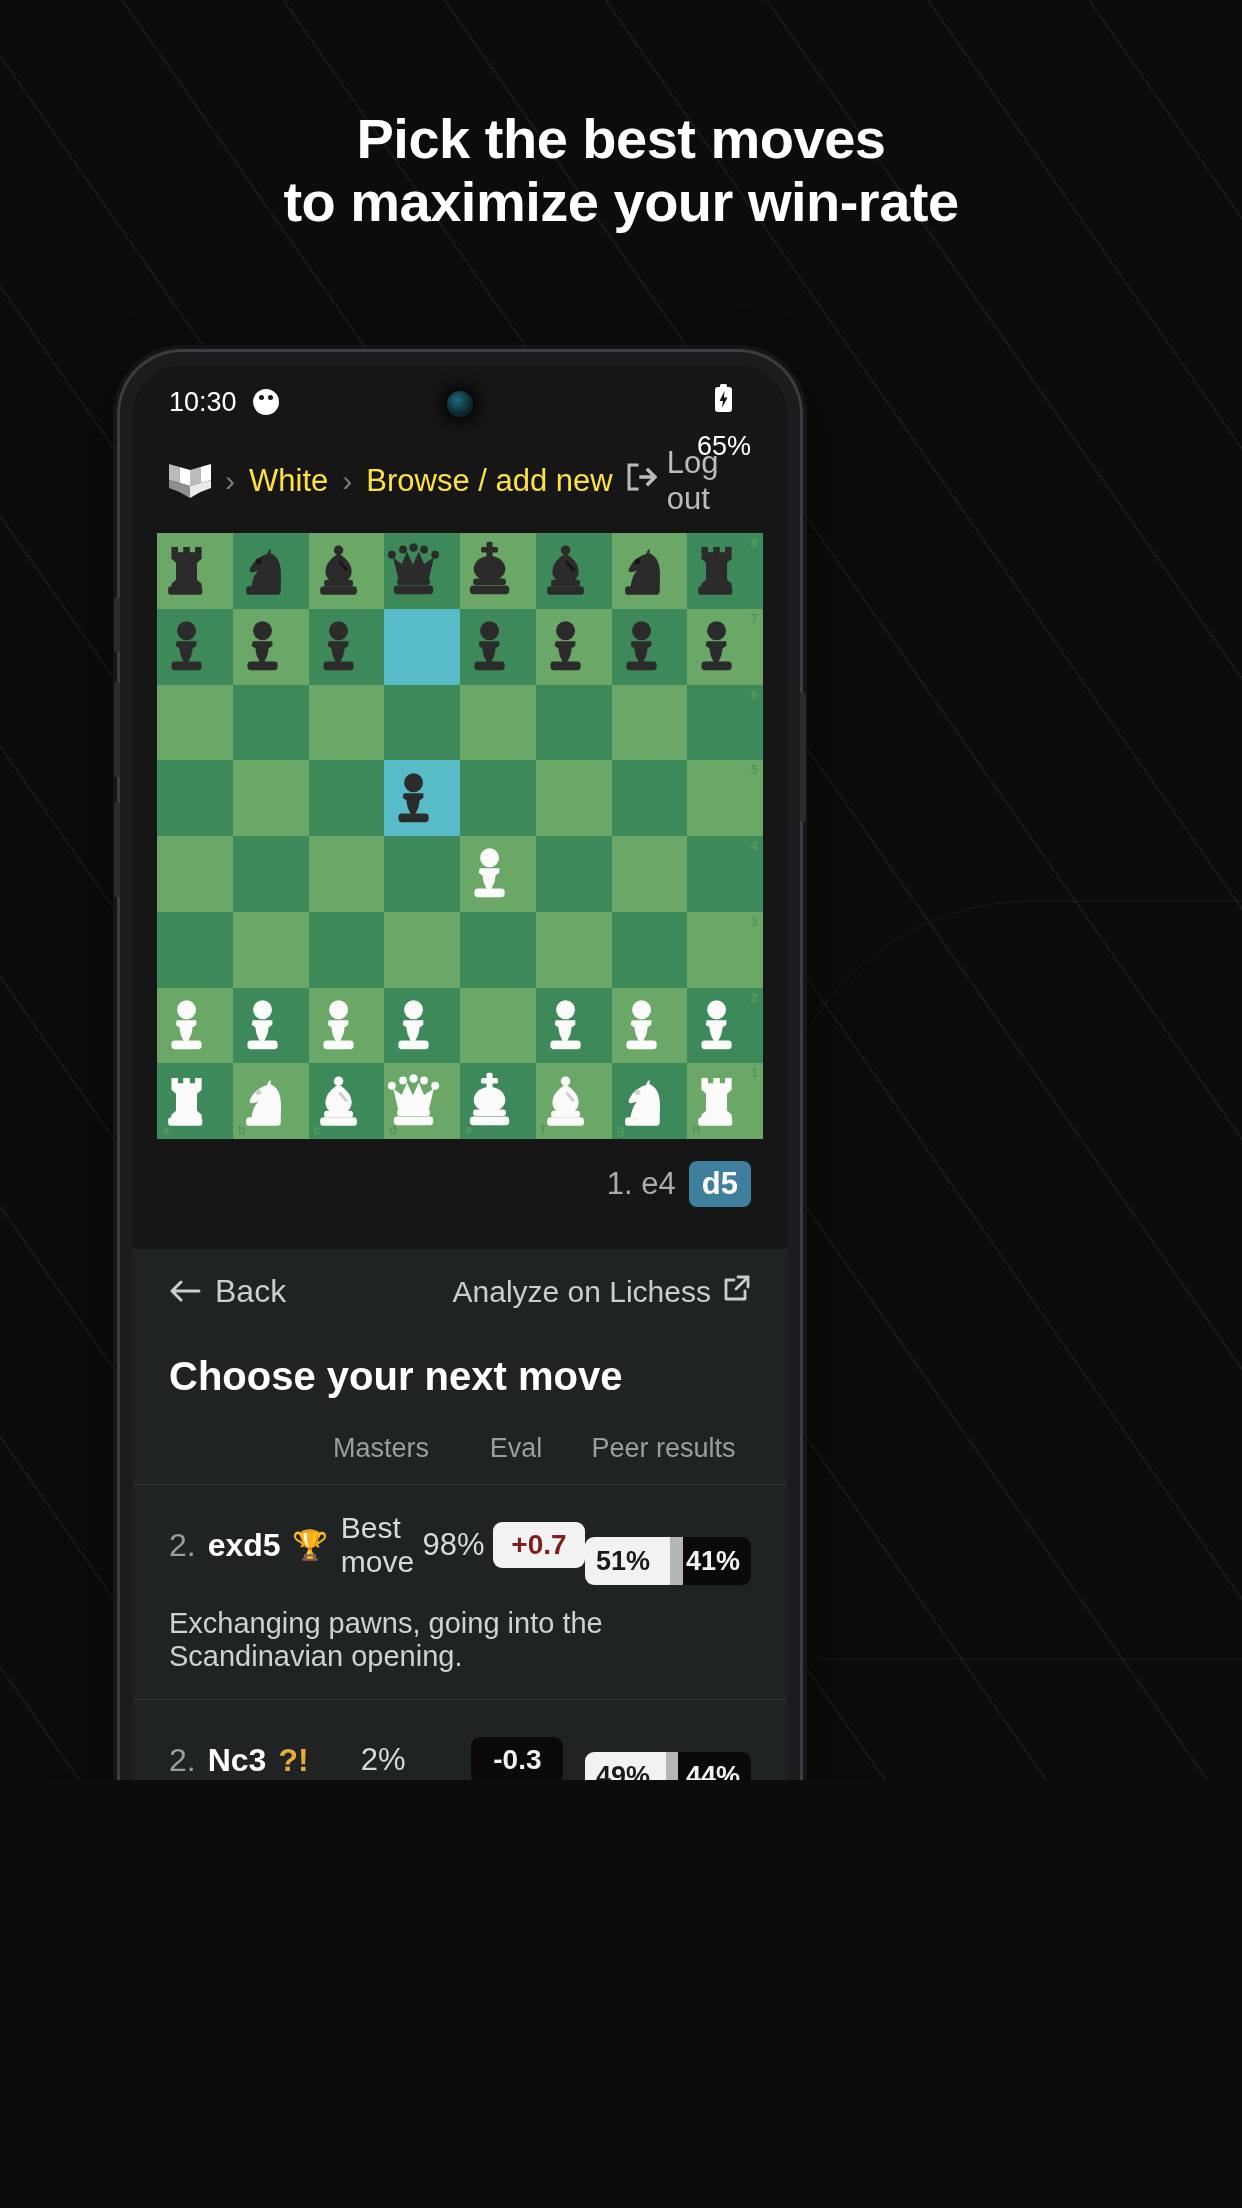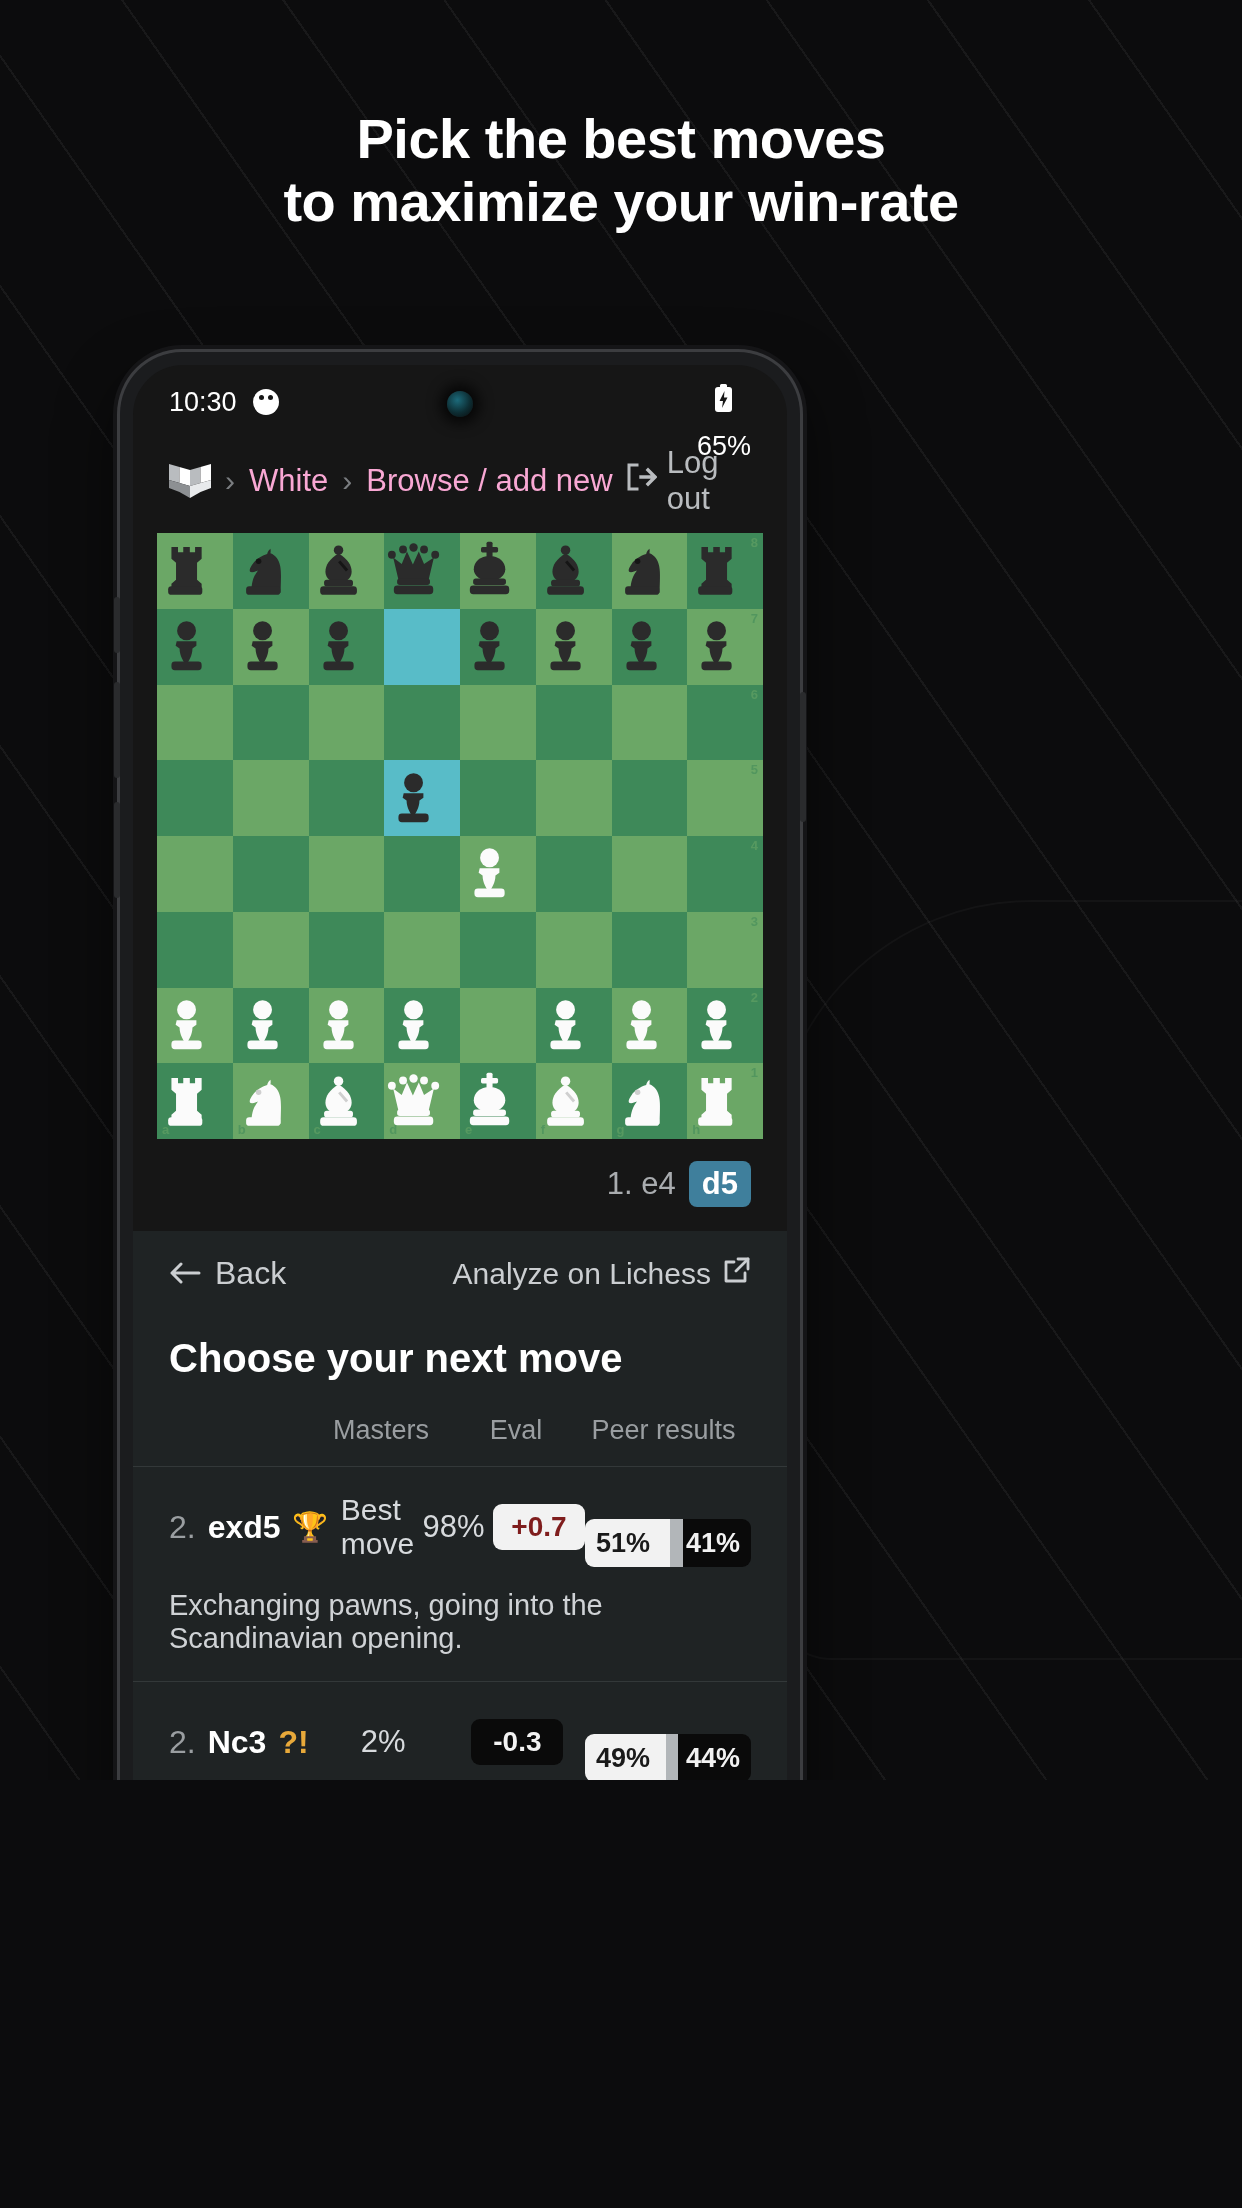--- a/index.html
+++ b/index.html
@@ -105,21 +105,21 @@
 
   
   .app-header {
     display: flex; align-items: center;
     padding: 6px 36px 16px 36px;
     gap: 14px;
   }
   .logo { width: 42px; height: 34px; flex: 0 0 auto; }
   .crumb-sep { color: #7a7d80; font-size: 30px; line-height: 1; }
   .crumb {
-    color: #f9a8d4; font-size: 31px; font-weight: 400; white-space: nowrap;
+    color: #fde047; font-size: 31px; font-weight: 400; white-space: nowrap;
   }
   .logout {
     margin-left: auto; display: flex; align-items: center; gap: 10px;
     color: #b9bcbf; font-size: 31px;
   }
 
   
   .board-wrap { padding: 0 24px; }
   .board {
     position: relative;
@@ -157,20 +157,21 @@
     background: #3f7f9c; color: #ffffff;
     font-size: 31px; font-weight: 700;
     border-radius: 8px; padding: 5px 13px;
   }
 
   
   .panel { background: #1f2324; }
   .panel-top {
     display: flex; align-items: center;
     padding: 24px 36px 26px 36px;
+    margin-top: 18px;
   }
   .back-btn { display: flex; align-items: center; gap: 14px; color: #cbced1; font-size: 32px; }
   .lichess-btn { margin-left: auto; display: flex; align-items: center; gap: 12px; color: #cbced1; font-size: 30px; }
   .panel-title {
     padding: 18px 36px 26px 36px;
     color: #ffffff; font-size: 40px; font-weight: 700;
   }
   .col-head {
     display: flex; align-items: center;
     padding: 8px 36px 20px 36px;

